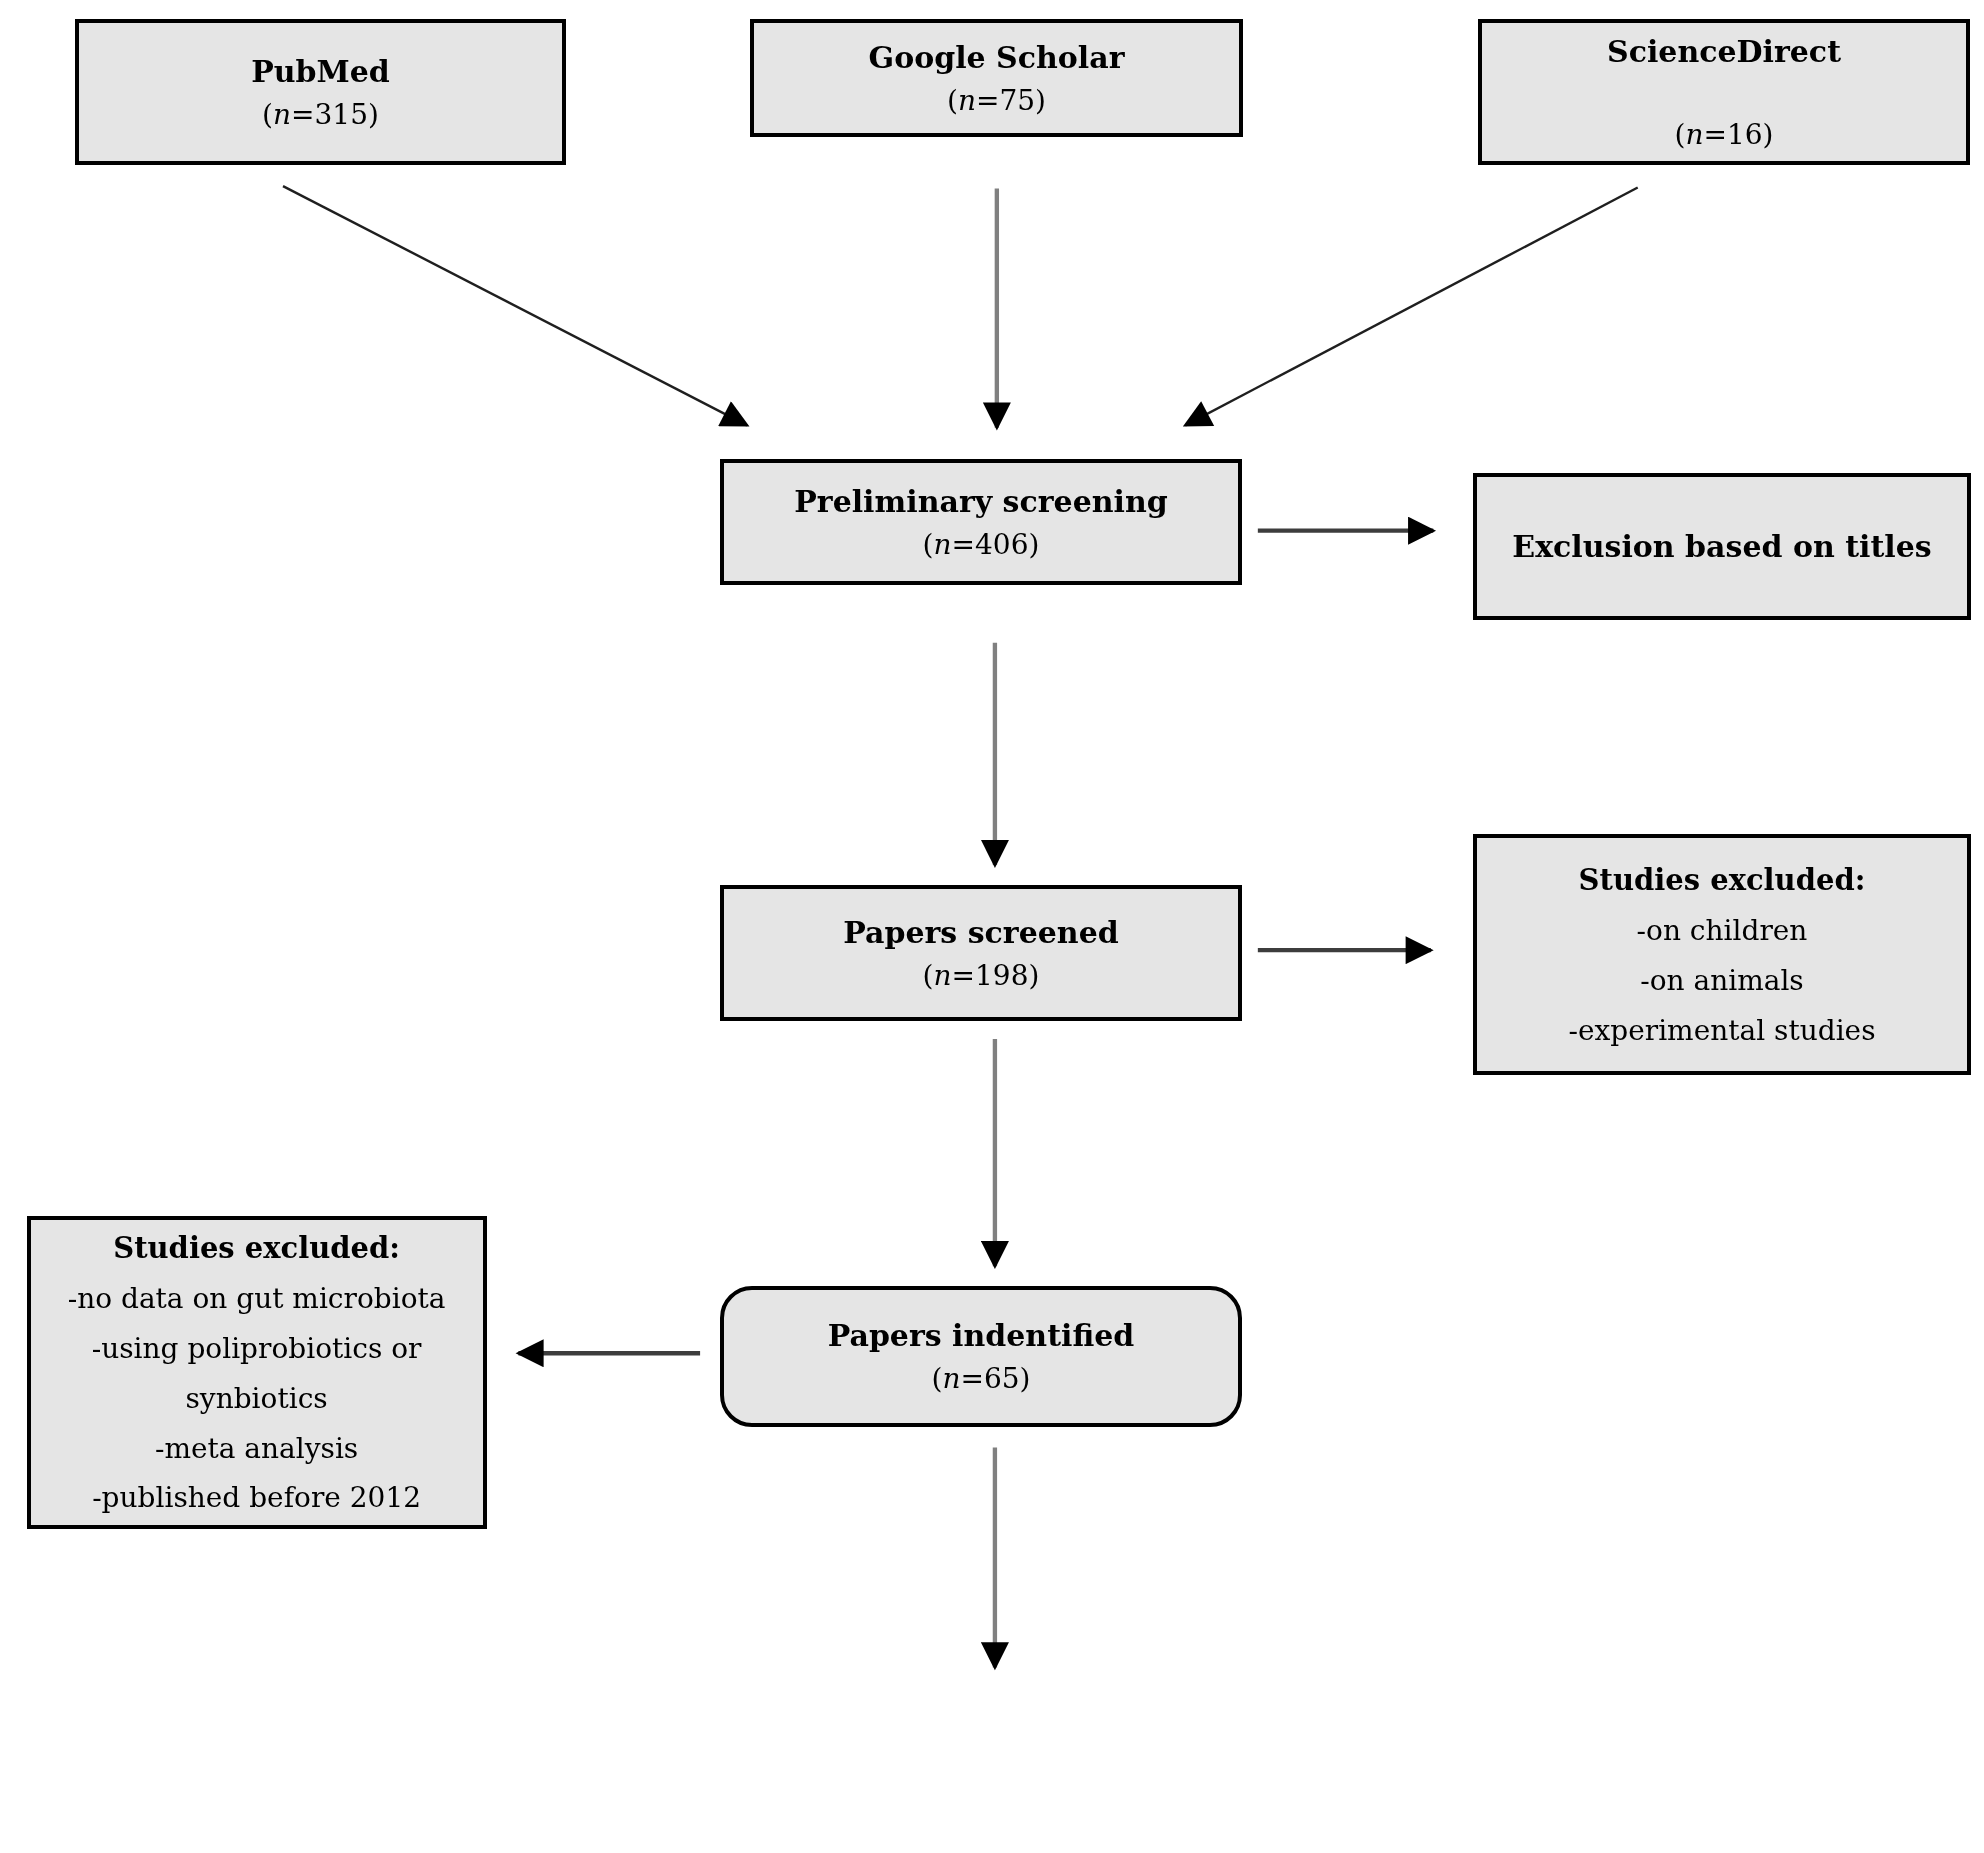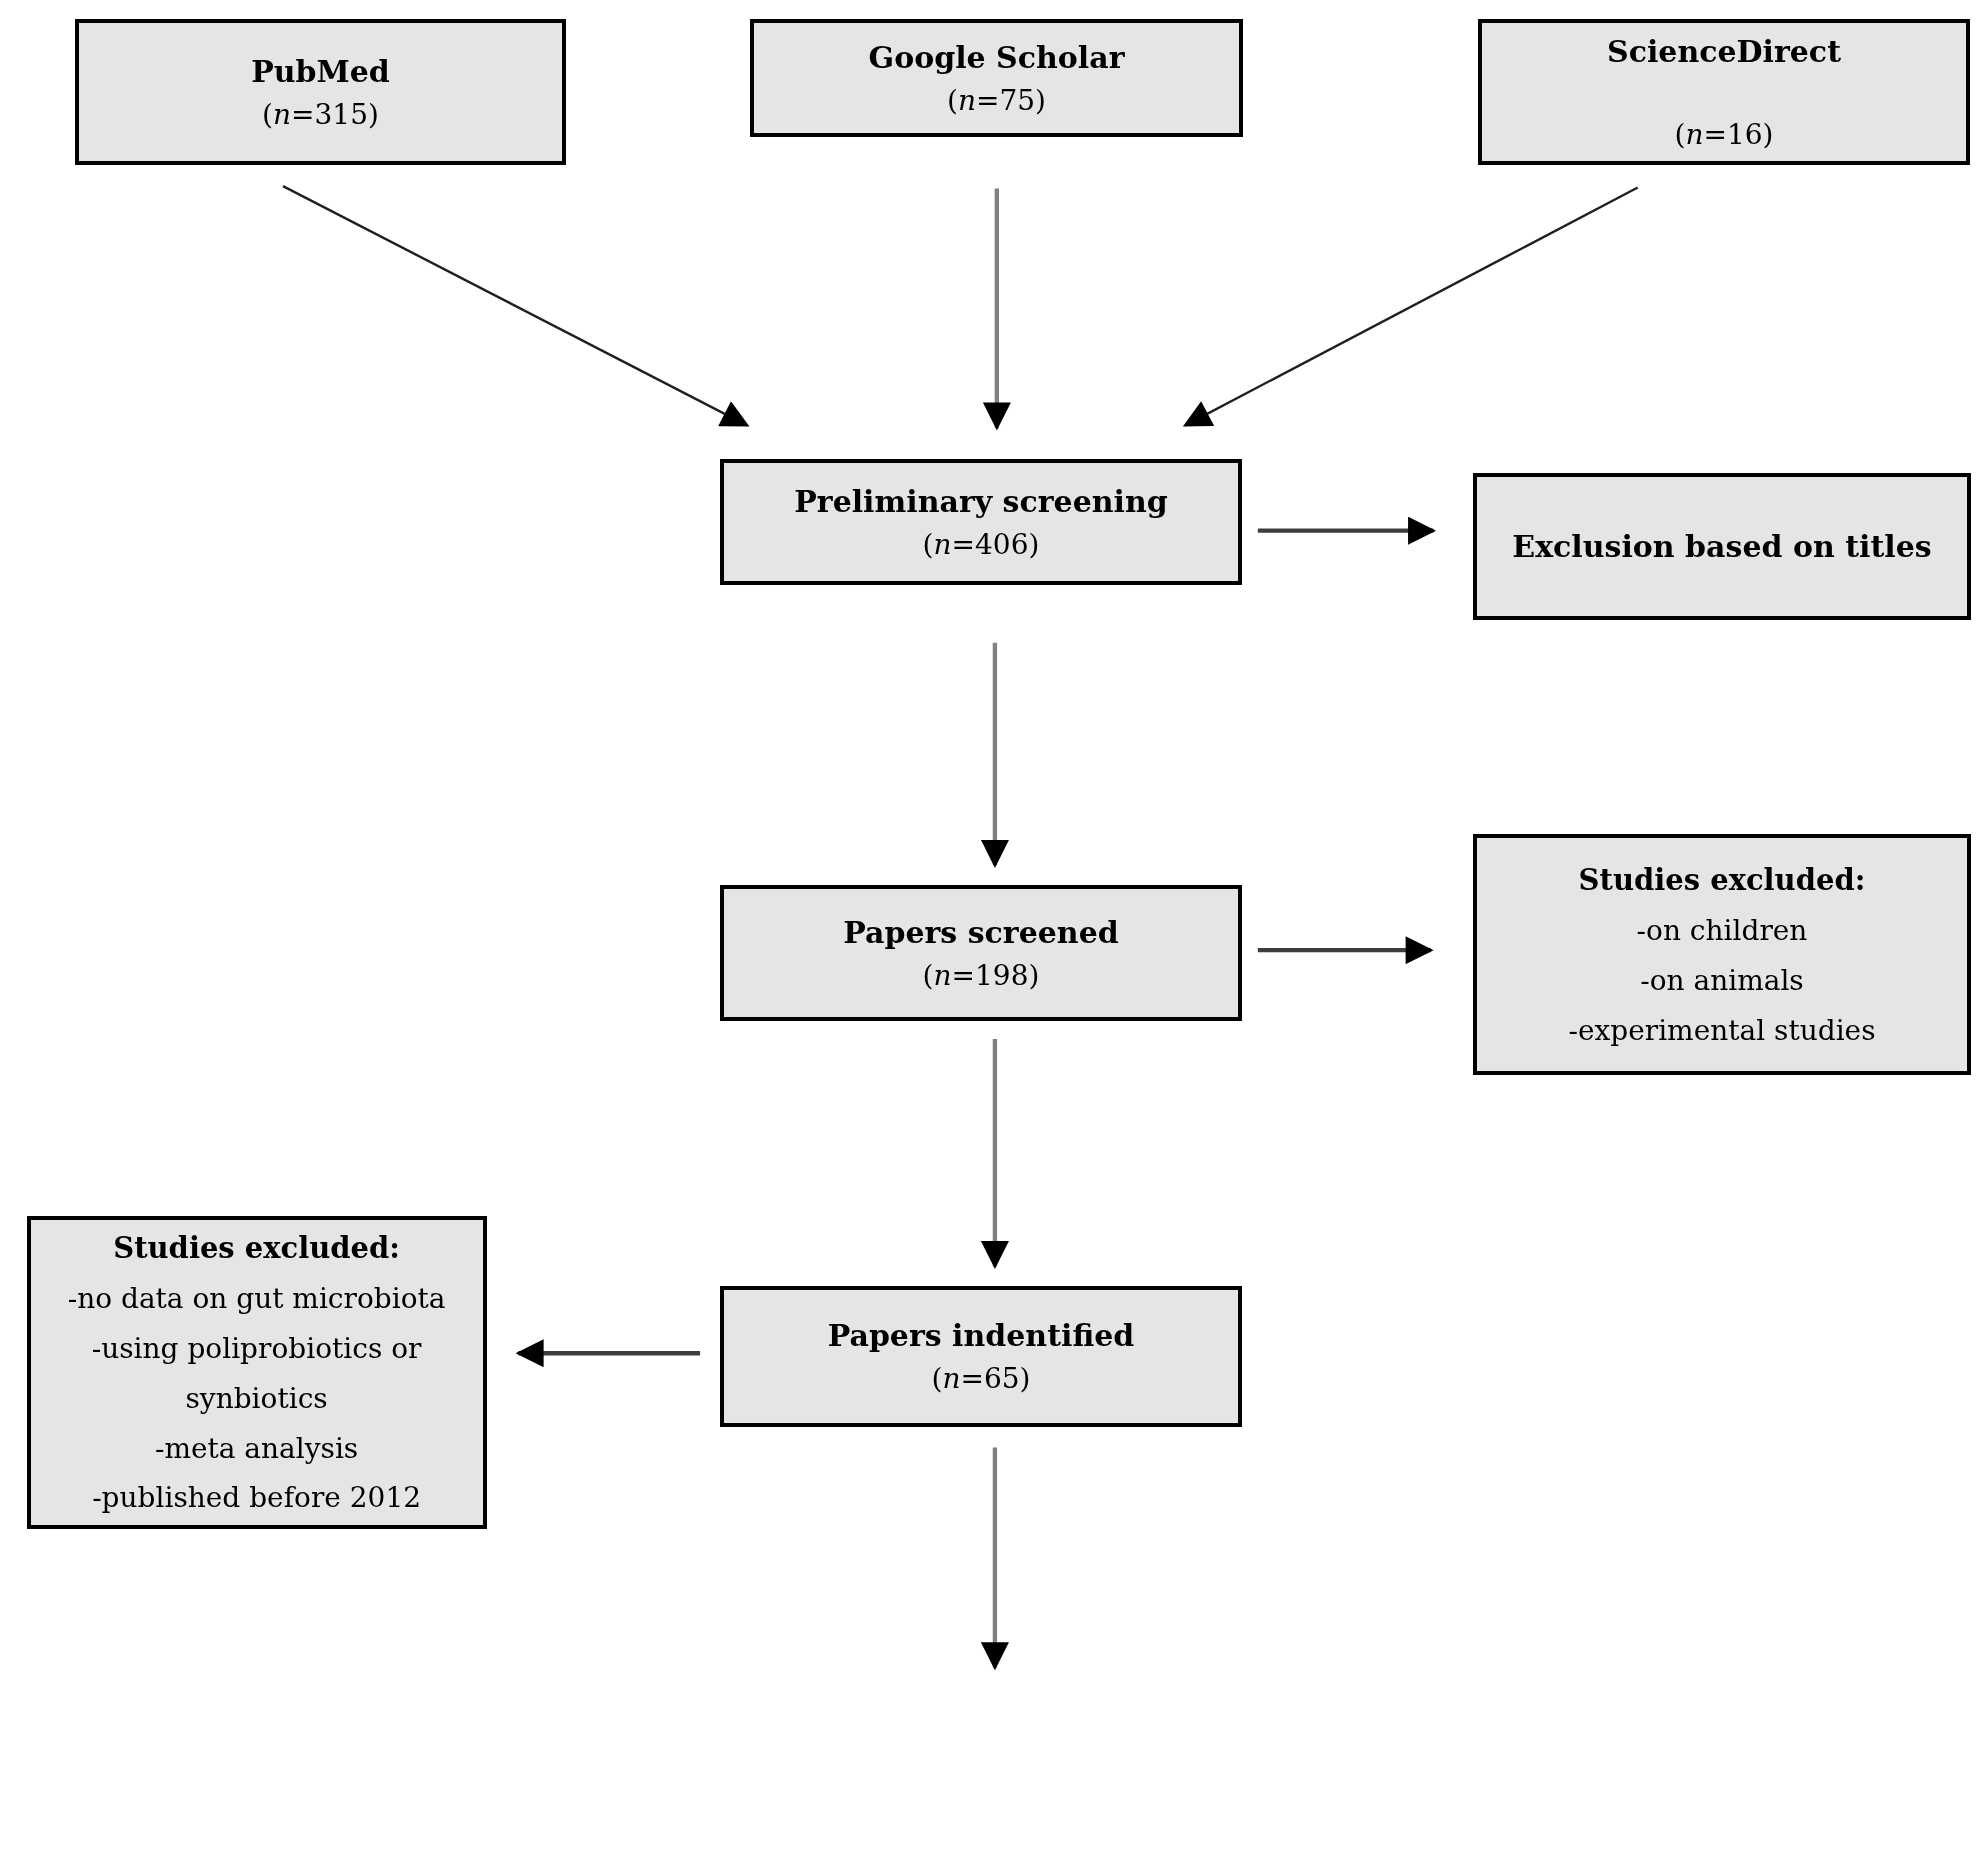--- a/index.html
+++ b/index.html
@@ -58,21 +58,21 @@
     white-space: pre-line;
   }
   
   #box-pubmed            { left: 75px;  top: 19.3px;   width: 491px; height: 146px; }
   #box-google-scholar    { left: 750px; top: 19.3px;   width: 493px; height: 118px; }
   #box-science-direct    { left: 1478px; top: 19.3px;   width: 492px; height: 146px; gap: 40px; }
   #box-preliminary       { left: 720px; top: 459px;  width: 522px; height: 126px; }
   #box-exclusion-titles  { left: 1473px; top: 441px;  width: 498px; height: 147px; margin-top: 32px; }
   #box-papers-screened   { left: 720px; top: 885px; width: 522px; height: 136px; }
   #box-excluded-right    { left: 1473px; top: 834px; width: 498px; height: 241px; }
-  #box-papers-identified { left: 720px; top: 1286px; width: 522px; height: 141px; }
+  #box-papers-identified { left: 720px; top: 1286px; width: 522px; height: 141px; border-radius: 32px; }
   #box-excluded-left     { left: 26.6px;   top: 1216px; width: 460px;  height: 313px; }
   #box-included          { left: 720px; top: 1687px; width: 522px; height: 145px; }
 </style>
 </head>
 <body>
 
 <div id="canvas">
 
   <svg id="connectors" viewBox="0 0 4106 3834" xmlns="http://www.w3.org/2000/svg">
     <defs>

